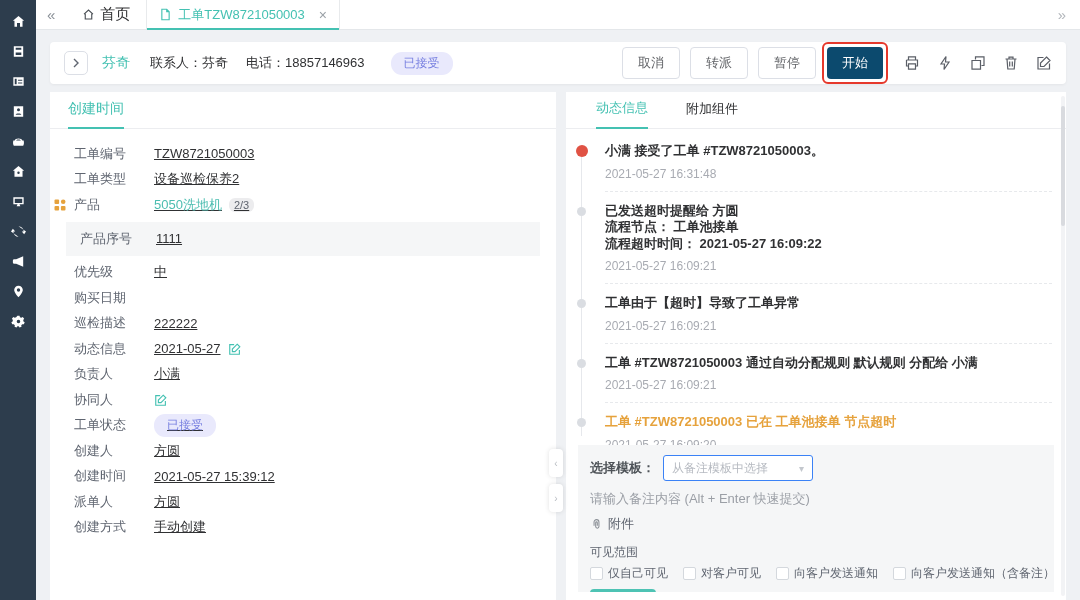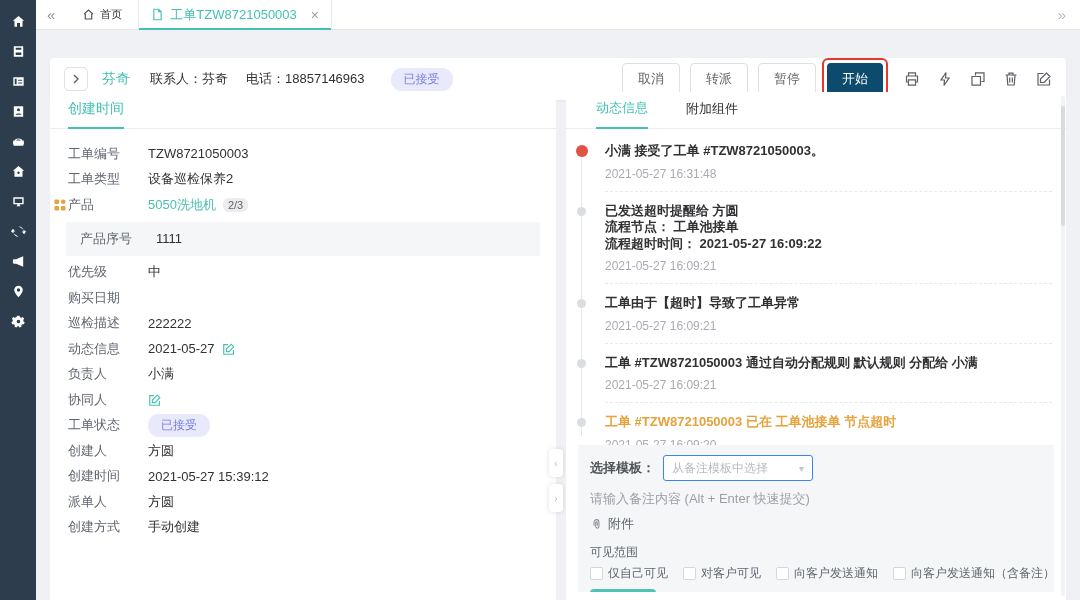--- a/index.html
+++ b/index.html
@@ -13,29 +13,29 @@
   
   .sidebar { position:absolute; left:0; top:0; width:36px; height:600px; background:#2d3d4d;
     display:flex; flex-direction:column; align-items:center; padding-top:13px; gap:14px; }
   .side-icon { width:16px; height:16px; display:flex; align-items:center; justify-content:center; cursor:pointer; }
   .side-icon svg { width:15px; height:15px; }
   
   .tabbar { position:absolute; left:36px; top:0; width:1044px; height:30px; background:#fff;
     border-bottom:1px solid #e4e7ea; display:flex; align-items:center; }
   .collapse-btn { color:#8a9097; font-size:15px; padding:0 11px; cursor:pointer; }
   .tab-home { display:flex; align-items:center; gap:5px; padding:0 16px; height:100%;
-    font-size:11px; color:#303133; cursor:pointer; }
+    font-size:15px; color:#303133; cursor:pointer; }
   .tab-active { display:flex; align-items:center; gap:6px; padding:0 12px; height:100%;
     border-left:1px solid #e8eaec; border-right:1px solid #e8eaec; color:#44c1b2; font-size:13px;
     position:relative; cursor:pointer; }
   .tab-active::after { content:''; position:absolute; left:0; right:0; bottom:-1px; height:2px; background:#44c1b2; }
   .tab-close { color:#9aa0a6; margin-left:8px; font-size:14px; line-height:1; cursor:pointer; }
   .overflow-btn { margin-left:auto; color:#b2b6bb; font-size:15px; padding:0 14px; cursor:pointer; }
   
-  .toolbar { position:absolute; left:50px; top:58px; width:1016px; height:42px; background:#fff;
+  .toolbar { position:absolute; left:50px; top:42px; width:1016px; height:42px; background:#fff;
     border-radius:4px; box-shadow:0 1px 3px rgba(0,0,0,.05); display:flex; align-items:center; padding:0 14px; }
   .expand-btn { width:24px; height:24px; border:1px solid #dcdfe6; border-radius:5px; background:#fff;
     display:flex; align-items:center; justify-content:center; color:#5f6570; font-size:13px; cursor:pointer; flex:none; }
   .cust-name { color:#44c1b2; font-size:14px; margin:0 20px 0 14px; cursor:pointer; }
   .contact { font-size:13px; color:#303133; margin-right:18px; white-space:nowrap; }
   .contact .lb { color:#303133;text-align:center; }
   .status-pill { background:#e9e9fc; color:#7880e0; font-size:12px; padding:3px 13px; border-radius:11px; margin-left:8px; }
   .toolbar-right { margin-left:auto; display:flex; align-items:center; }
   .tbtn { height:32px; padding:0 15px; border:1px solid #dcdfe6; border-radius:4px; background:#fff;
     color:#606266; font-size:13px; display:flex; align-items:center; cursor:pointer; margin-left:10px; white-space:nowrap; }
@@ -43,23 +43,23 @@
   .annot-wrap::before { content:''; position:absolute; inset:0; border:2px solid #e6392c; border-radius:6px; pointer-events:none; }
   .tbtn-primary { background:#0c4a6e; color:#fff; border:none; margin-left:0; }
   .icon-group { display:flex; align-items:center; gap:17px; margin-left:16px; }
   .tool-icon { width:16px; height:16px; cursor:pointer; display:flex; }
   .tool-icon svg { width:16px; height:16px; stroke:#5a5e66; fill:none; stroke-width:1.2; }
   
   .left-panel { position:absolute; left:50px; top:92px; width:506px; height:508px; background:#fff; }
   .panel-head { height:37px; border-bottom:1px solid #ecedf0; display:flex; align-items:flex-end; padding-left:18px; }
   .panel-title { color:#44c1b2; font-size:14px; padding-bottom:9px; border-bottom:2px solid #44c1b2; margin-bottom:-1px; cursor:pointer; }
   .detail-fields { padding-top:12px; font-size:13px; }
-  .frow { display:flex; align-items:center; height:25.5px; padding-left:18px; position:relative; }
+  .frow { display:flex; align-items:center; height:25.5px; padding-left:24px; position:relative; }
   .flabel { width:62px; color:#5f6570; flex:none; margin-right:18px; }
-  .fvalue { color:#303133; display:flex; align-items:center; gap:7px; }
+  .fvalue { color:#303133; display:flex; align-items:center; gap:7px;text-decoration:underline; }
   .frow.serial { background:#f5f6f7; height:34px; margin:4px 16px; padding-left:14px; }
   .frow.serial .flabel { margin-right:14px; }
   .link { color:#4cbdb0; cursor:pointer; }
   .mini-badge { background:#ececee; color:#5f6570; font-size:11px; padding:1px 5px; border-radius:6px; }
   .edit-ic { display:flex; cursor:pointer; }
   .edit-ic svg { width:14px; height:14px; stroke:#44c1b2; fill:none; stroke-width:1.3; }
   .prod-icon { position:absolute; left:4px; top:7px; width:12px; height:12px; }
   
   .right-panel { position:absolute; left:566px; top:92px; width:500px; height:508px; background:#fff; }
   .rtabs { height:37px; border-bottom:1px solid #ecedf0; display:flex; align-items:flex-end; gap:38px; padding-left:30px; }

